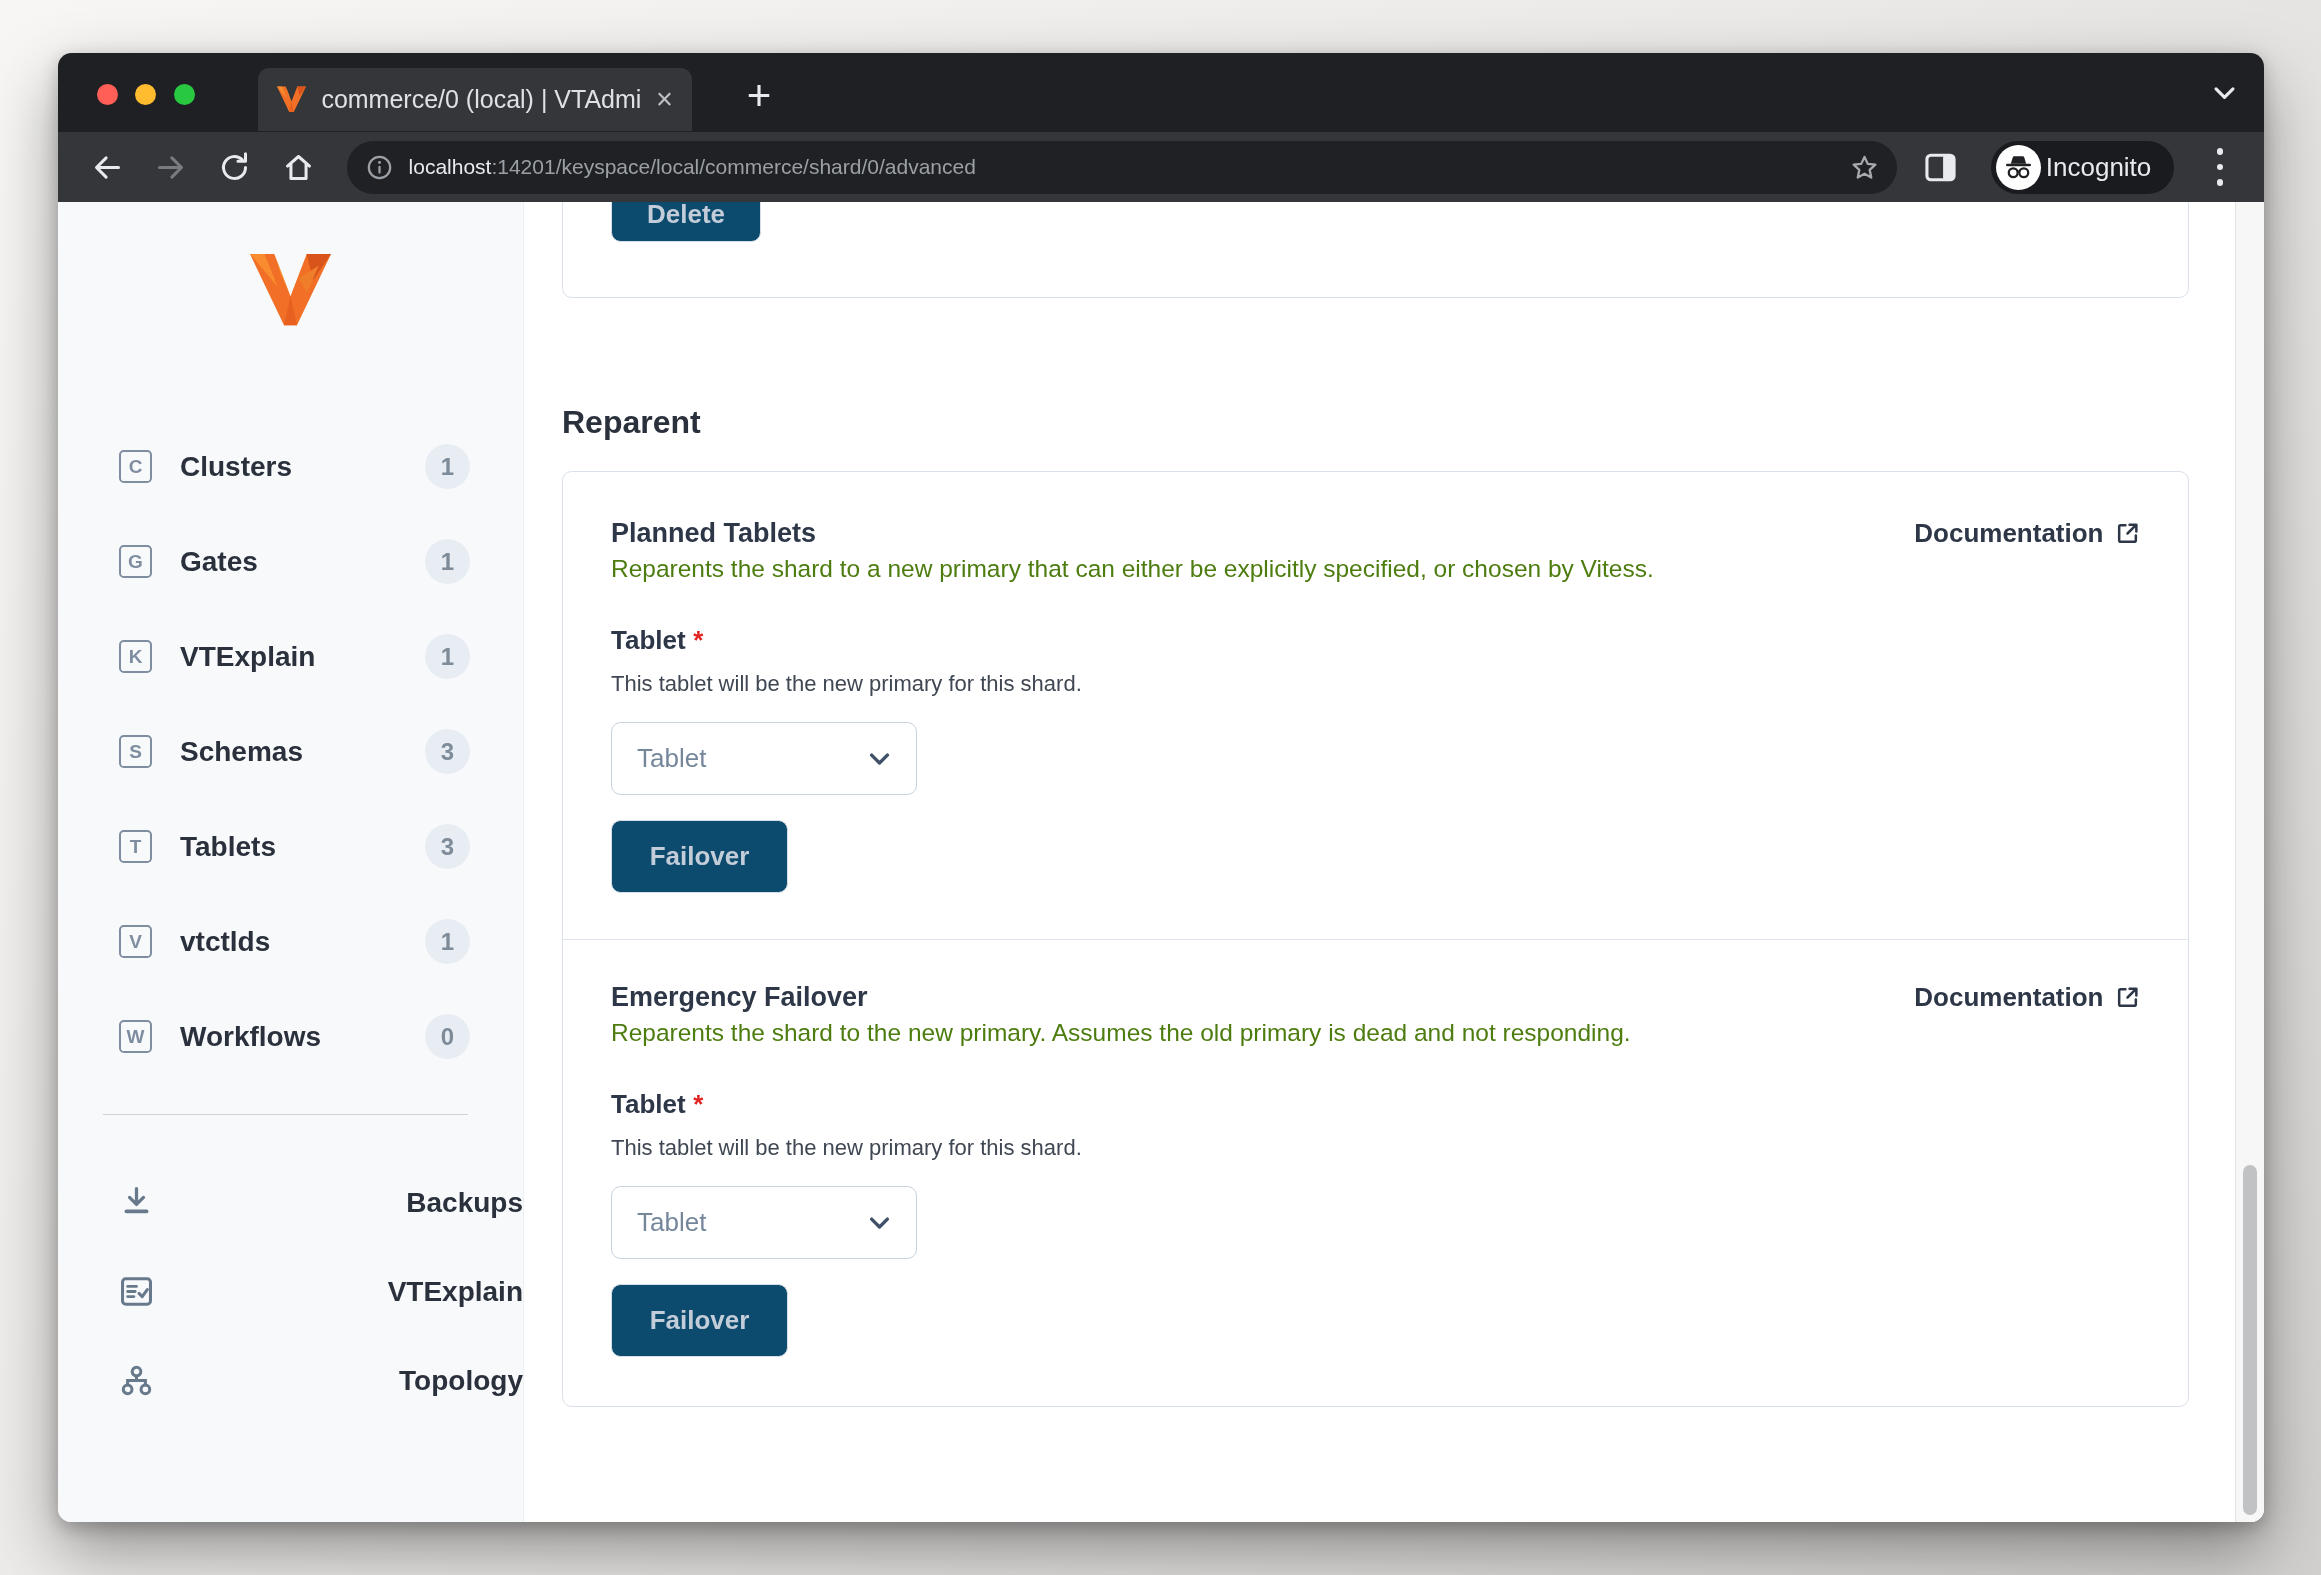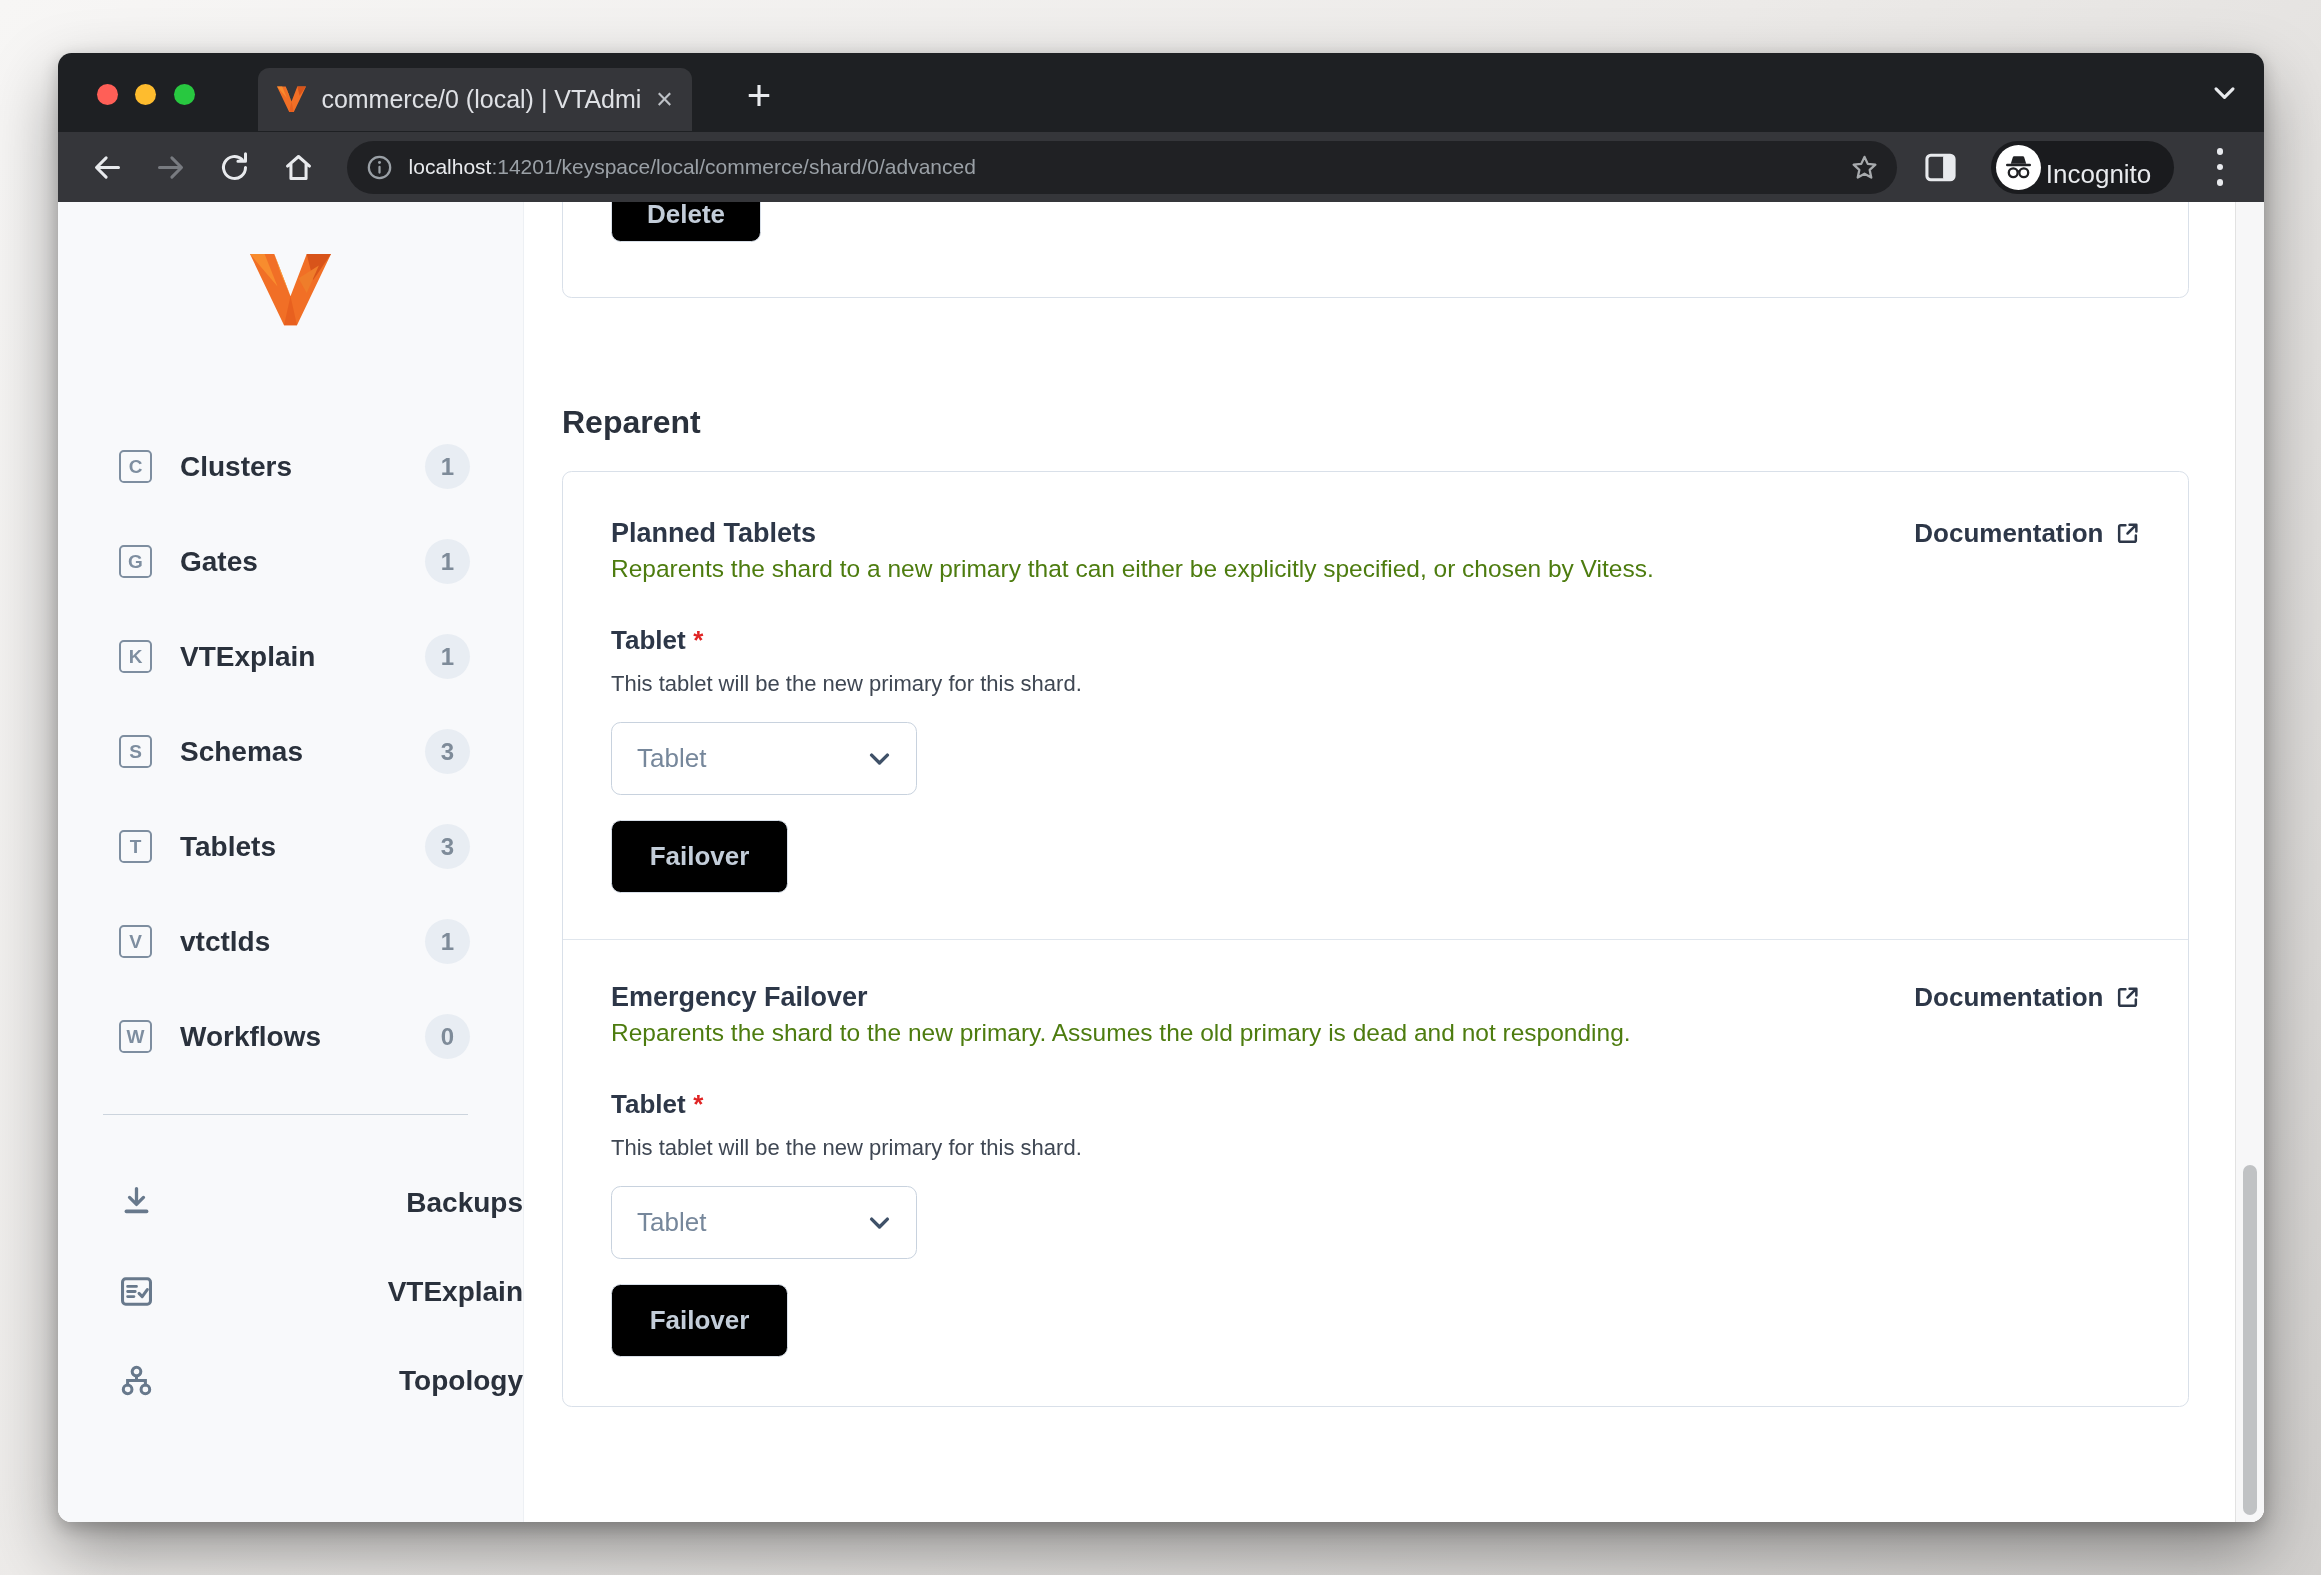--- a/index.html
+++ b/index.html
@@ -38,21 +38,21 @@
     padding:0 25px 0 21px; gap:7.7px; flex:0 0 auto; }
   .navbtn { width:56px; height:56px; display:flex; align-items:center; justify-content:center; border-radius:50%; }
   .urlbar { flex:1; height:53px; background:#202124; border-radius:27px; margin-left:13.4px;
     display:flex; align-items:center; padding:0 17.3px 0 19px; min-width:0; }
   .url-info { flex:0 0 auto; margin-right:15.4px; display:flex; }
   .url-text { font-size:21px; white-space:nowrap; overflow:hidden; flex:1; }
   .url-host { color:#e8eaed; }
   .url-path { color:#9aa0a6; }
   .star { flex:0 0 auto; margin-left:11.5px; display:flex; }
   .sidepanel { margin:0 9.6px 0 21px; display:flex; }
-  .incog { height:53px; background:#1a1b1e; border-radius:27px; display:flex; align-items:flex-end;
+  .incog { height:53px; background:#1a1b1e; border-radius:27px; display:flex; align-items:center;
     padding:3.8px 23px 3.8px 4.8px; gap:5px; margin-left:17.3px; }
   .incog-circle { width:45px; height:45px; background:#fff; border-radius:50%;
     display:flex; align-items:center; justify-content:center; }
   .incog-label { color:#e8eaed; font-size:26px; }
   .dots { margin-left:19px; display:flex; flex-direction:column; gap:8.6px; align-items:center; width:38px; }
   .dot { width:6.7px; height:6.7px; border-radius:50%; background:#e8eaed; }
 
   
   .content { flex:1; display:flex; position:relative; background:#fff; min-height:0; }
 
@@ -69,21 +69,21 @@
     display:flex; align-items:center; justify-content:center; }
   .side-divider { border-top:1.9px solid #ccd4dd; margin:30px 55px 43px 45px; }
   .tool-row { height:89px; display:flex; align-items:center; padding-left:61px;justify-content:space-between; }
   .tool-icon { width:35px; display:flex; justify-content:center; flex:0 0 auto; }
   .tool-label { margin-left:26px; font-size:28px; font-weight:bold; color:#2a313c; }
 
   
   .main { flex:1; position:relative; overflow:hidden; background:#fff; }
   .card { position:absolute; border:1.9px solid #d9e0e9; border-radius:9.6px; background:#fff; }
   .card-top { left:38px; top:-96px; width:1627px; height:192px; }
-  .btn { border-radius:9.6px; background:#000000; font-weight:bold; display:flex;
+  .btn { border-radius:9.6px; background:#0c4a6e; font-weight:bold; display:flex;
     align-items:center; justify-content:center; }
   .btn-disabled { border:1.9px solid #d8dfe8; color:#c3cdd9; }
   .delete-btn { position:absolute; left:48px; top:79px; width:150px; height:56px; font-size:26px; }
   .page-h1 { position:absolute; left:38px; top:202px; font-size:32px; font-weight:bold; color:#2a313c; }
   .card-reparent { left:38px; top:269px; width:1627px; height:936px; padding:46px 48px 44px; }
   .panel-head { display:flex; align-items:flex-start; justify-content:space-between; }
   .panel-title { font-size:27px; font-weight:bold; color:#2d3748; }
   .doc-link { display:flex; align-items:center; gap:11.5px; font-size:26px; font-weight:bold; color:#2d3748; }
   .panel-desc { margin-top:5.8px; font-size:24.5px; color:#4d7c0f; }
   .field-label { margin-top:42px; font-size:26px; font-weight:bold; color:#2d3748; }

